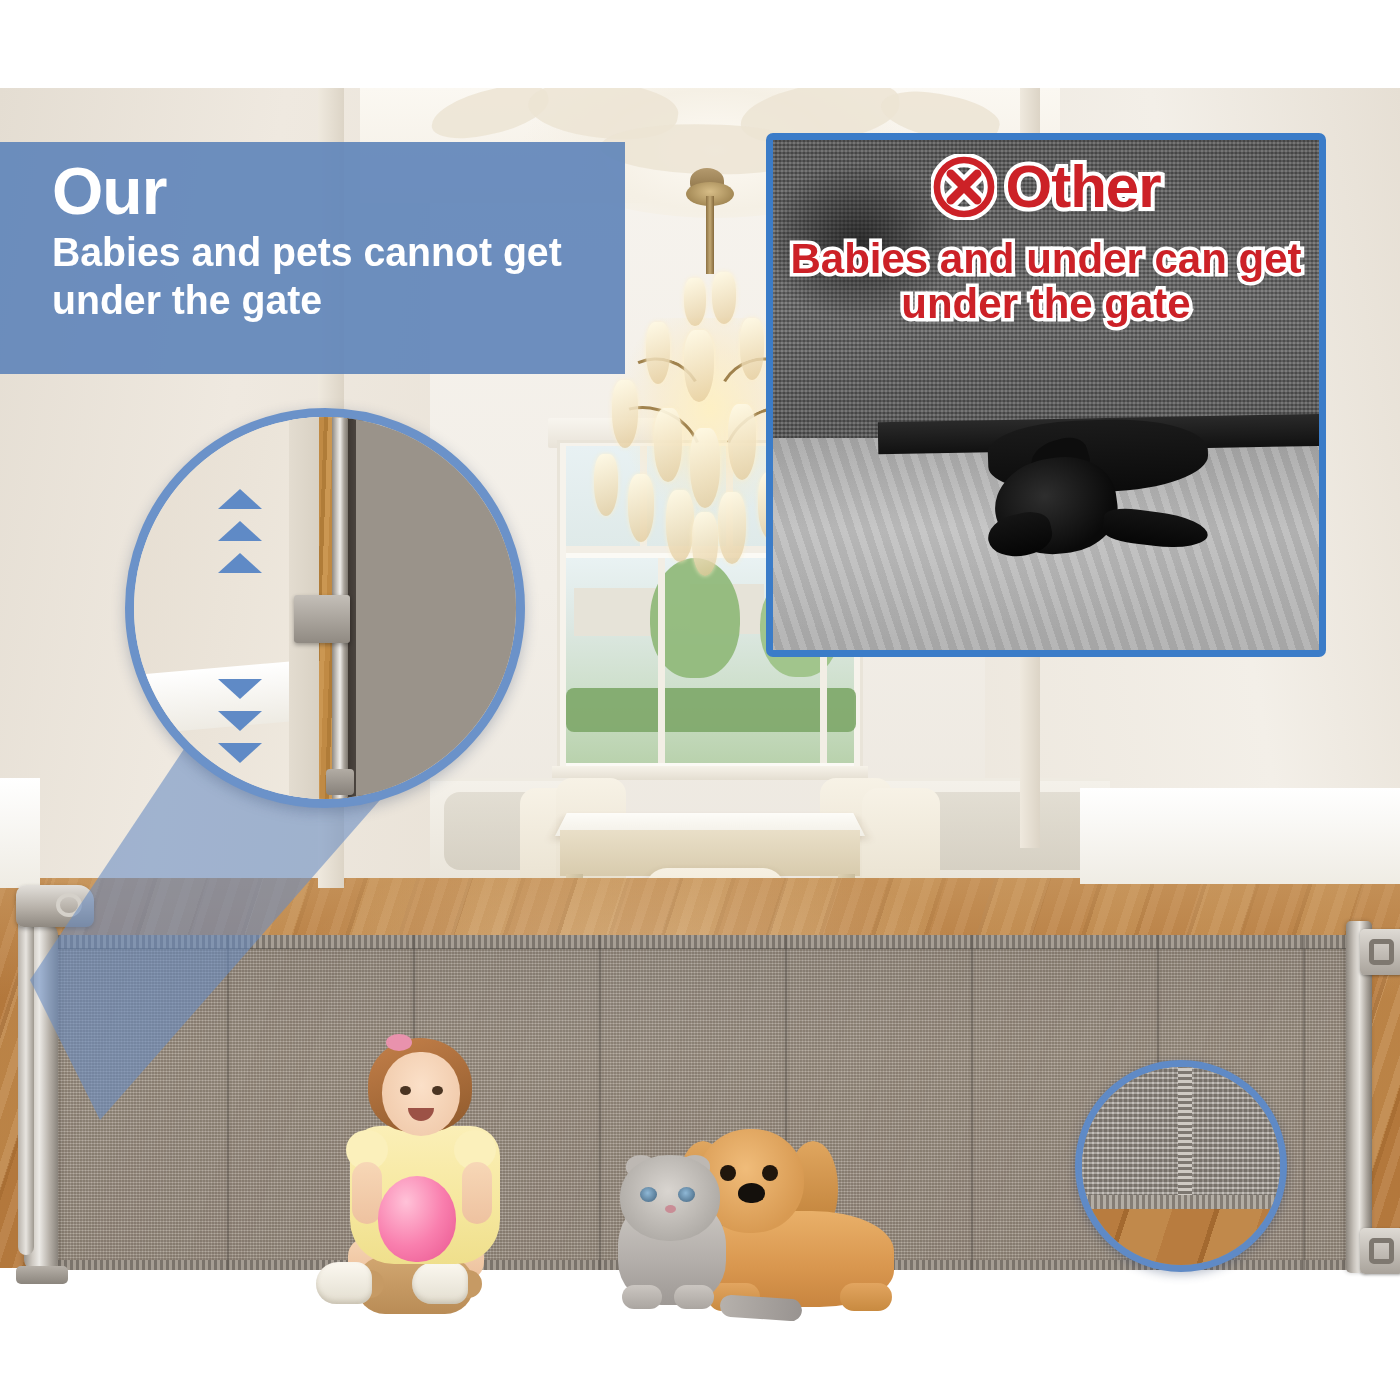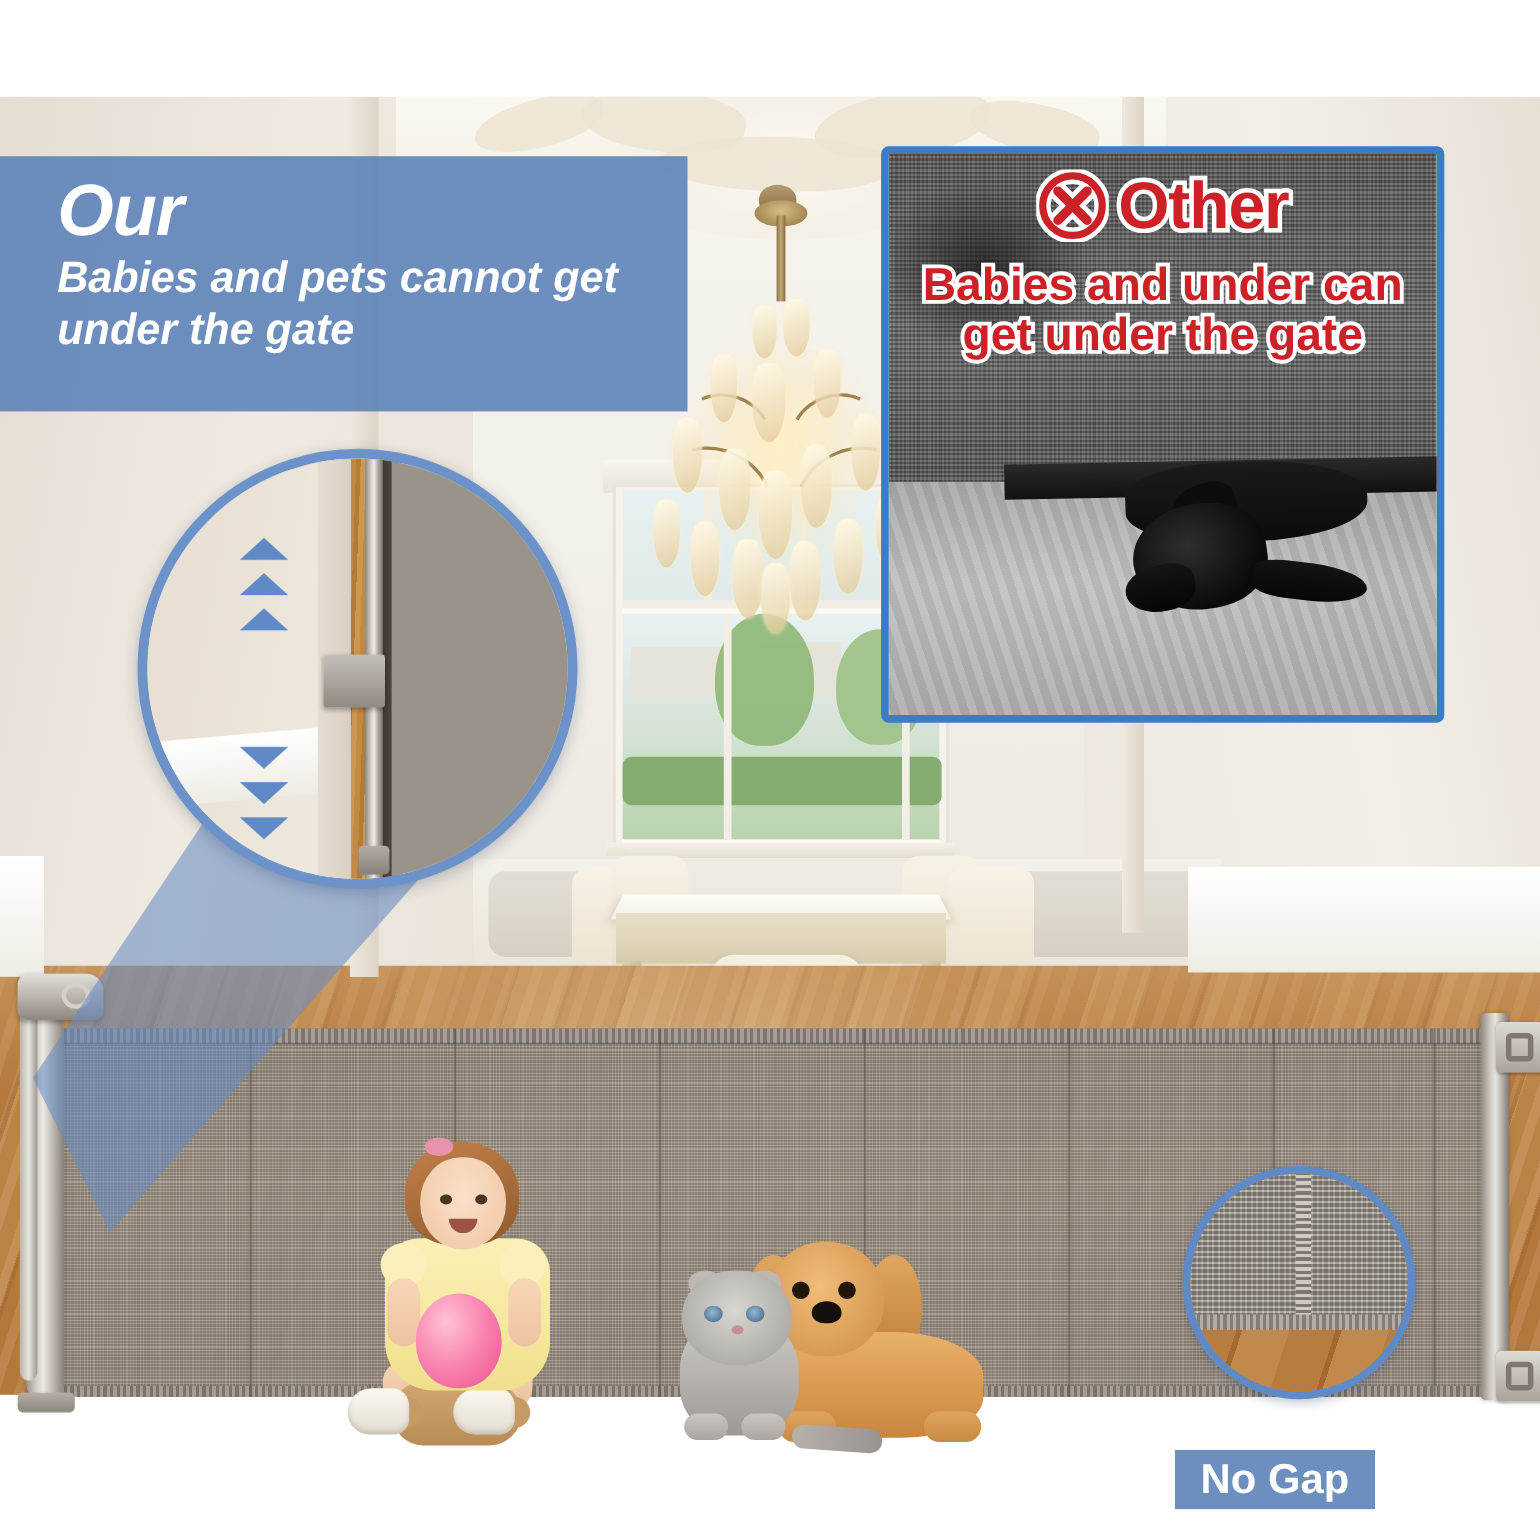--- a/index.html
+++ b/index.html
@@ -254,31 +254,31 @@
   .ng-bottomband{position:absolute;left:0;top:128px;width:100%;height:14px;
     background:repeating-linear-gradient(90deg,#847d75 0 3px,#b3ada4 3px 6px);}
   .ng-floor{position:absolute;left:0;top:142px;width:100%;height:70px;
     background:repeating-linear-gradient(108deg,
       #b87c3f 0px,#b87c3f 40px,#a3692f 40px,#a3692f 45px,#c1894b 45px,#c1894b 86px);}
 
   
   .our-box{
     position:absolute;left:0;top:142px;width:625px;height:232px;z-index:45;
     background:rgba(98,134,186,.93);
-    padding:16px 22px 0 52px;box-sizing:border-box;font-style:italic;
+    padding:16px 22px 0 52px;box-sizing:border-box;
   }
   .our-title{color:#fff;font-weight:bold;font-size:66px;line-height:1.02;letter-spacing:-1px;}
   .our-sub{color:#fff;font-weight:bold;font-size:40px;line-height:1.18;margin-top:4px;
     transform:scaleX(.98);transform-origin:0 0;}
 
   
   .other-panel{
-    position:absolute;left:801px;top:133px;width:512px;height:524px;z-index:45;
+    position:absolute;left:766px;top:133px;width:560px;height:524px;z-index:45;
     border:7px solid #3b7cc8;border-radius:7px;box-sizing:border-box;
-    overflow:hidden;background:#fef9c3;
+    overflow:hidden;background:#f0abfc;
   }
   .op-photo{position:absolute;inset:0;}
   .op-meshwall{position:absolute;left:0;top:0;width:100%;height:300px;
     background:
       repeating-linear-gradient(0deg,rgba(255,255,255,.09) 0 2px,rgba(20,20,20,.20) 2px 4px),
       repeating-linear-gradient(90deg,rgba(255,255,255,.07) 0 2px,rgba(20,20,20,.16) 2px 4px),
       linear-gradient(180deg,#5c5c5c 0%,#6d6d6d 55%,#5a5a5a 100%);}
   .op-shadowblob{position:absolute;left:5px;top:22px;width:180px;height:160px;
     background:radial-gradient(ellipse at 45% 50%,rgba(25,25,25,.75),rgba(25,25,25,0) 70%);}
   .op-gatebottom{position:absolute;left:105px;top:278px;width:455px;height:32px;
@@ -570,21 +570,20 @@
     <div class="chev chev-dn" style="left:84px;top:326px;"></div>
   </div>
 
   <div class="mag-nogap">
     <div class="ng-mesh"></div>
     <div class="ng-seam"></div>
     <div class="ng-bottomband"></div>
     <div class="ng-floor"></div>
   </div>
 
-  <div class="nogap-label">No Gap</div>
 
   <div class="our-box">
     <div class="our-title">Our</div>
     <div class="our-sub">Babies and pets cannot get under the gate</div>
   </div>
 
   <div class="other-panel">
     <div class="op-photo">
       <div class="op-meshwall"></div>
       <div class="op-shadowblob"></div>

